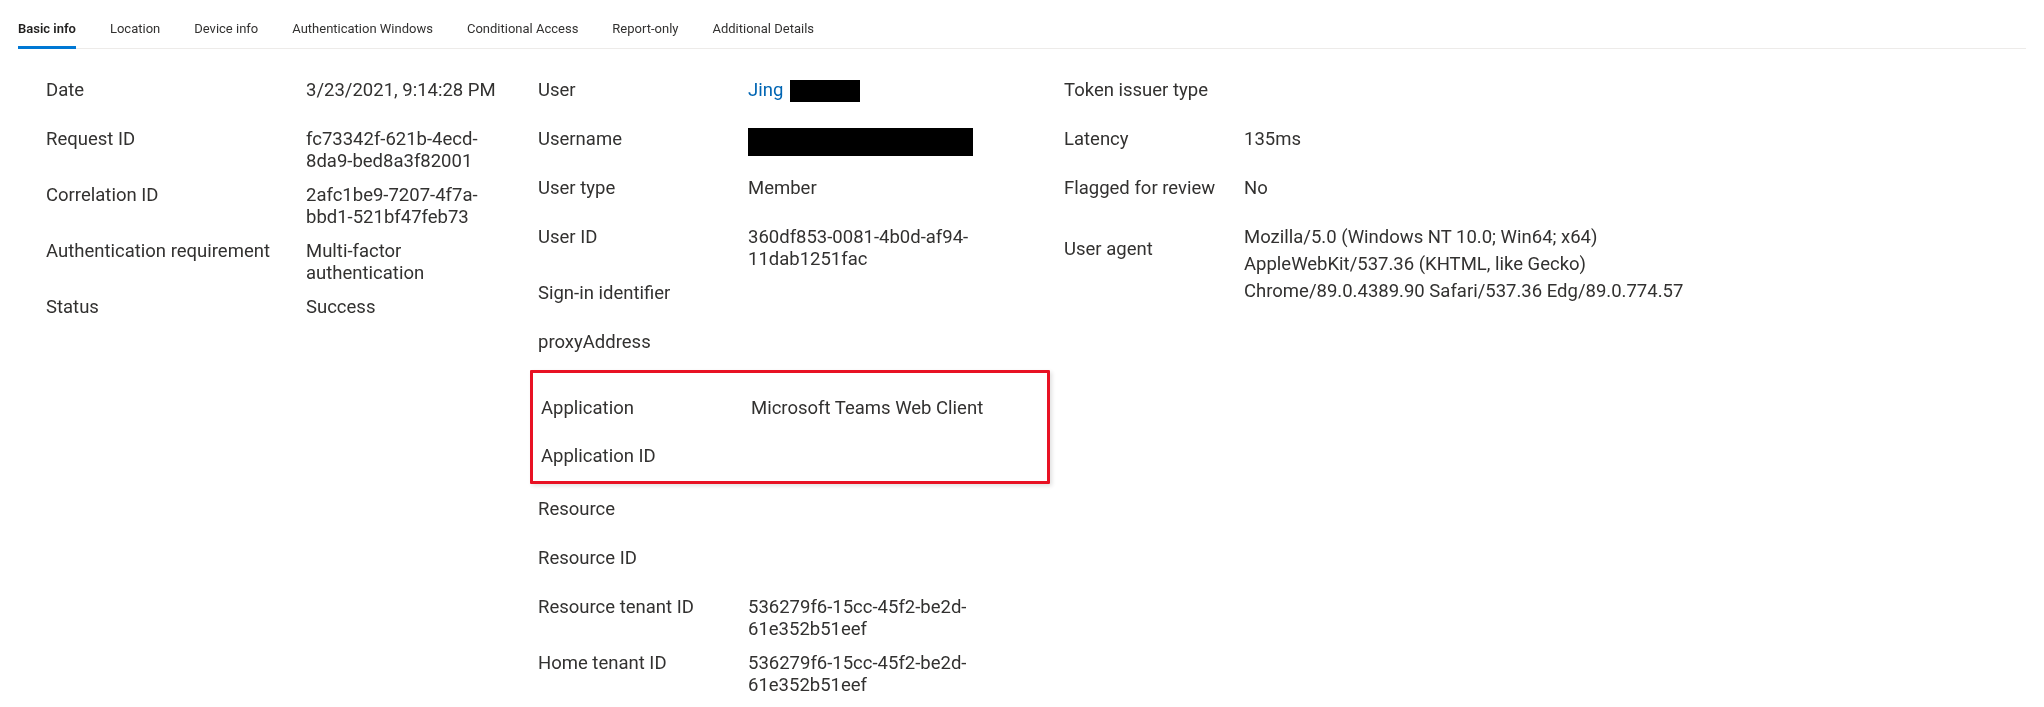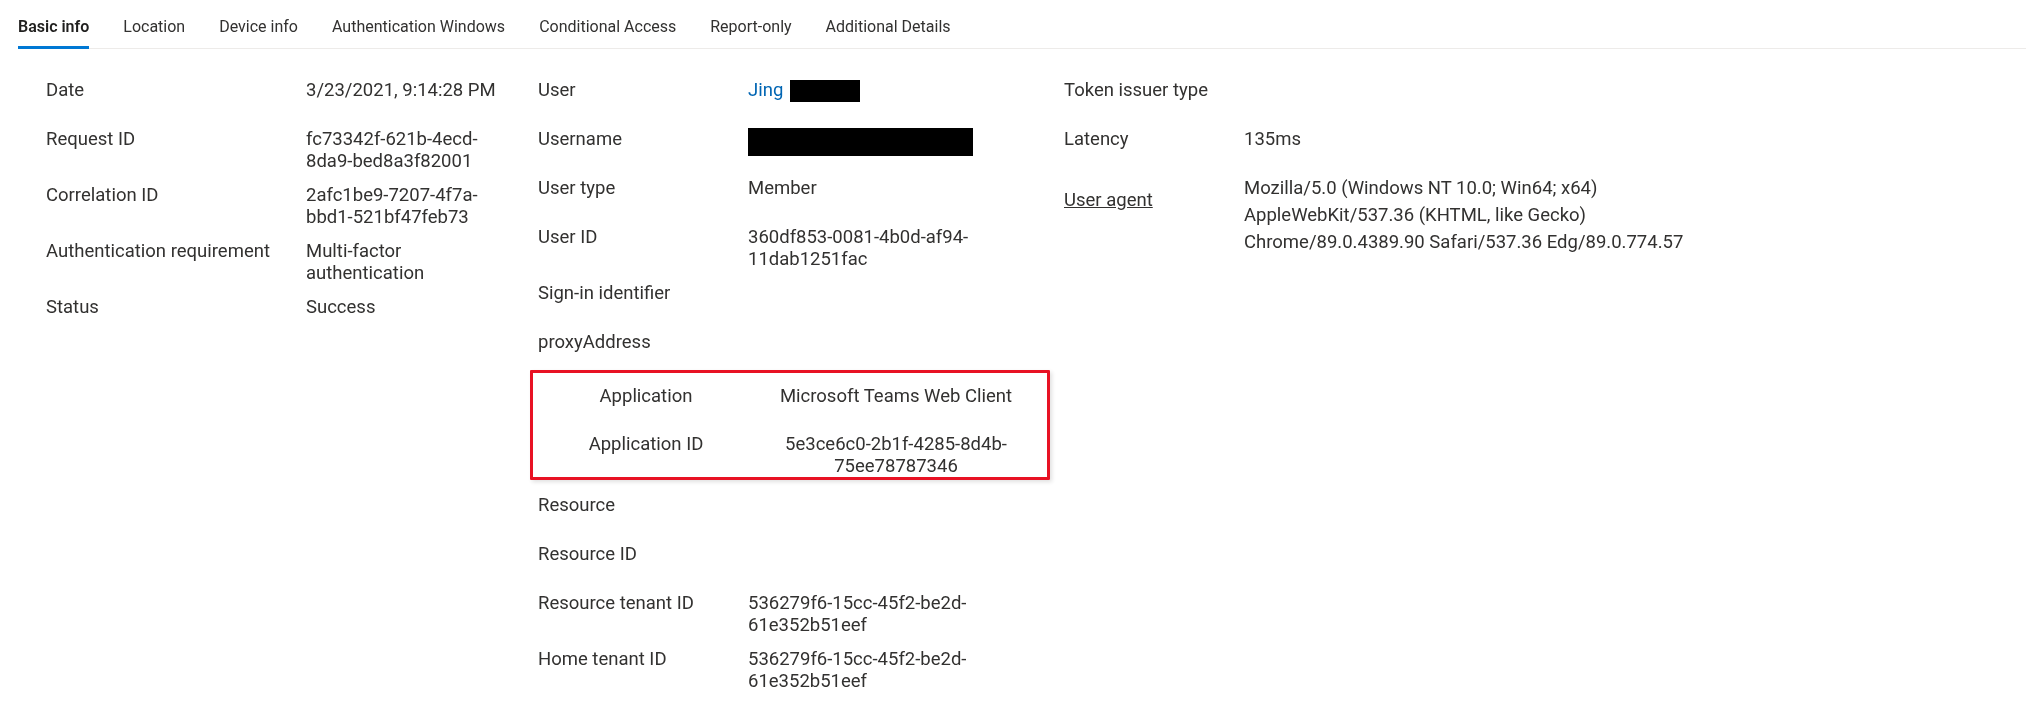--- a/index.html
+++ b/index.html
@@ -19,21 +19,21 @@
   .tabs {
     display: flex;
     gap: 34px;
     border-bottom: 1px solid #edebe9;
     height: 48px;
     align-items: flex-end;
     padding-bottom: 0;
   }
   .tab {
     padding: 10px 0 12px 0;
-    font-size: 16px;
+    font-size: 13px;
     color: #323130;
     cursor: pointer;
     position: relative;
     line-height: 1.1;
   }
   .tab.active {
     font-weight: 600;
     color: #201f1e;
   }
   .tab.active::after {
@@ -84,23 +84,22 @@
   }
   .redacted {
     display: inline-block;
     background: #000000;
     vertical-align: middle;
   }
   .highlight-box {
     border: 3px solid #e81123;
     border-radius: 1px;
     margin: 2px -6px 2px -8px;
-    padding: 0 6px 0 8px;
+    padding: 12px 6px 0 8px;
     box-shadow: 2px 2px 4px rgba(0,0,0,0.12);
-    text-align: center;
   }
   .highlight-box .row { min-height: 48px; }
   .multi-line { line-height: 1.45; padding-top: 10px; }
 </style>
 </head>
 <body>
 
 <div class="root">
 
   <div class="tabs">
@@ -168,21 +167,20 @@
         <div class="value">proxyAddress</div>
       </div>
 
       <div class="highlight-box">
         <div class="row">
           <div class="label">Application</div>
           <div class="value">Microsoft Teams Web Client</div>
         </div>
         <div class="row">
           <div class="label">Application ID</div>
-          <div class="value">5e3ce6c0-2b1f-4285-8d4b-75ee78787346</div>
         </div>
       </div>
 
       <div class="row">
         <div class="label">Resource</div>
         <div class="value"></div>
       </div>
       <div class="row">
         <div class="label">Resource ID</div>
         <div class="value"></div>
@@ -203,21 +201,25 @@
 
     <div class="col col3">
       <div class="row">
         <div class="label">Token issuer type</div>
       </div>
       <div class="row">
         <div class="label">Latency</div>
         <div class="value">135ms</div>
       </div>
       <div class="row">
-        <div class="label" style="padding-top:24px;text-decoration:underline;">User agent</div>
+        <div class="label">Flagged for review</div>
+        <div class="value">No</div>
+      </div>
+      <div class="row">
+        <div class="label" style="padding-top:24px;">User agent</div>
         <div class="value multi-line">
           <span>Mozilla/5.0 (Windows NT 10.0; Win64; x64)</span><br>
           <span>AppleWebKit/537.36 (KHTML, like Gecko)</span><br>
           <span>Chrome/89.0.4389.90 Safari/537.36 Edg/89.0.774.57</span>
         </div>
       </div>
     </div>
 
   </div>
 </div>

